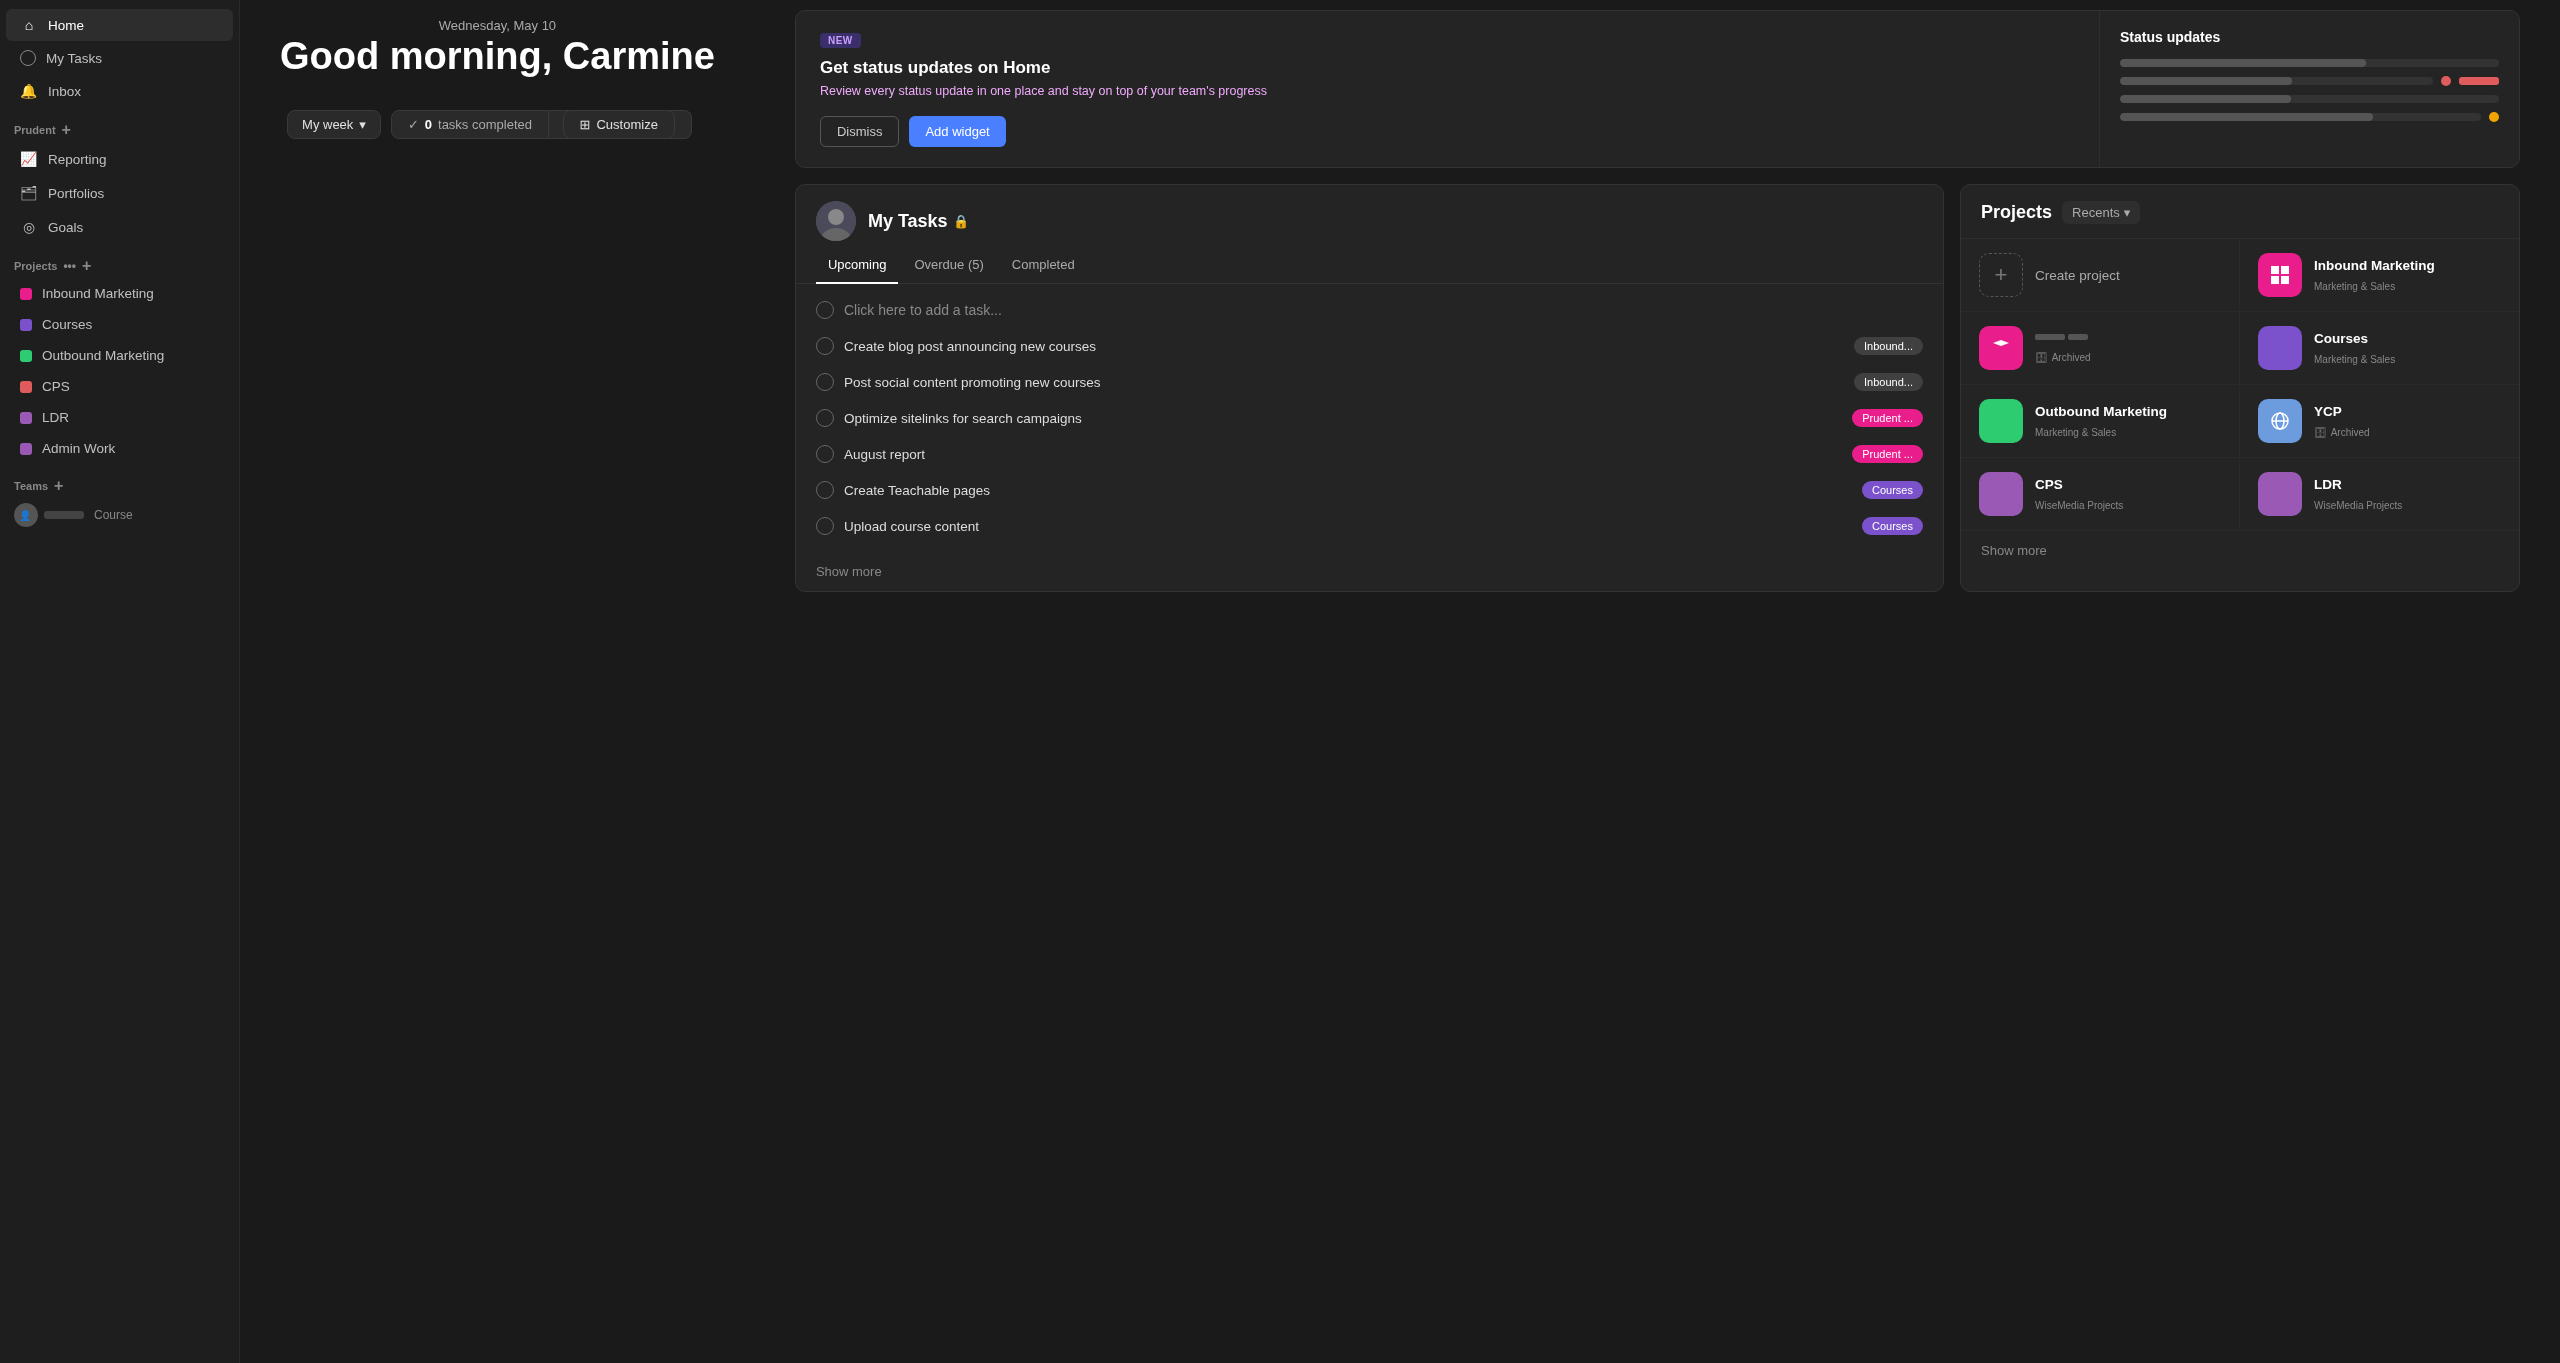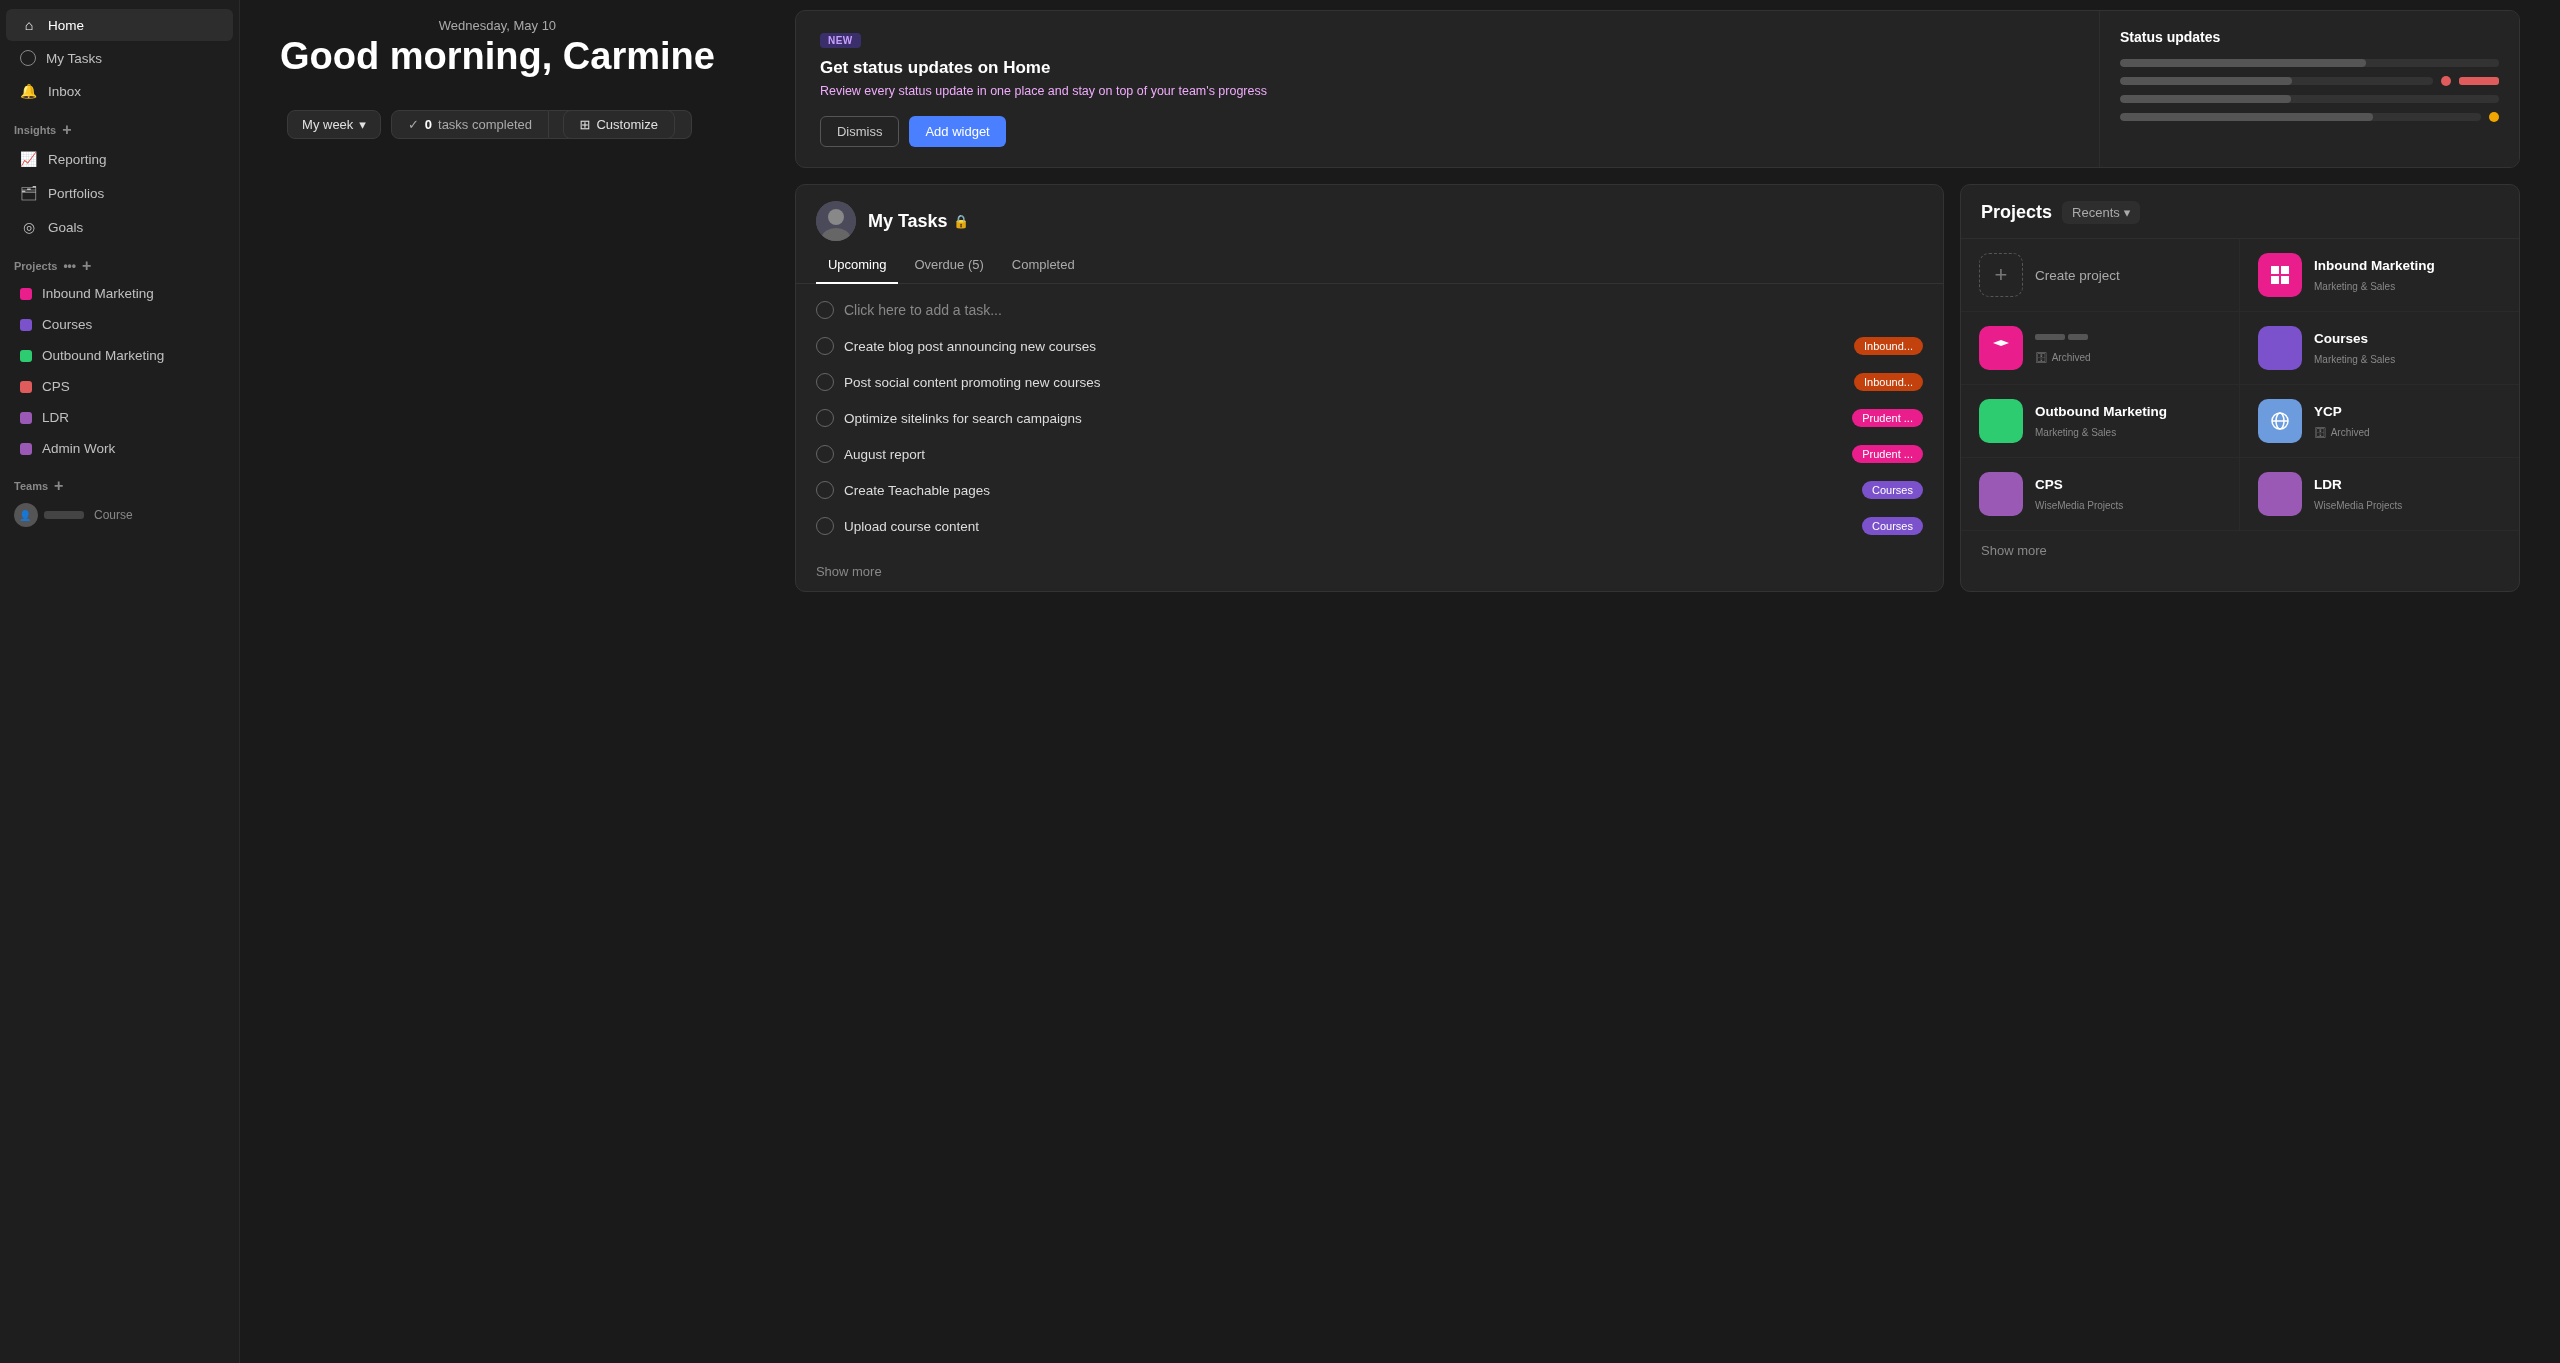--- a/index.html
+++ b/index.html
@@ -374,21 +374,21 @@
       flex: 1;
       font-size: 13.5px;
       color: #ddd;
     }
     .task-tag {
       padding: 3px 10px;
       border-radius: 20px;
       font-size: 11px;
       font-weight: 500;
     }
-    .tag-inbound { background: #c2410c; color: #fff; }
+    .tag-inbound { background: #404040; color: #fff; }
     .tag-prudent { background: #e91e8c; color: #fff; }
     .tag-courses { background: #7c52cc; color: #fff; }
     .add-task-row {
       display: flex;
       align-items: center;
       padding: 9px 20px;
       gap: 10px;
       color: #888;
       cursor: pointer;
     }
@@ -522,21 +522,21 @@
   <div class="sidebar-item">
     <span class="sidebar-icon" style="font-size:16px; border:1.5px solid #888; border-radius:50%; width:16px; height:16px; display:flex; align-items:center; justify-content:center;"></span>
     <span>My Tasks</span>
   </div>
   <div class="sidebar-item">
     <span class="sidebar-icon">🔔</span>
     <span>Inbox</span>
   </div>
 
   <div class="sidebar-section">
-    <span>Insights</span>
+    <span>Prudent</span>
     <span class="add-btn">+</span>
   </div>
   <div class="sidebar-item">
     <span class="sidebar-icon">📈</span>
     <span>Reporting</span>
   </div>
   <div class="sidebar-item">
     <span class="sidebar-icon">🗂</span>
     <span>Portfolios</span>
   </div>

